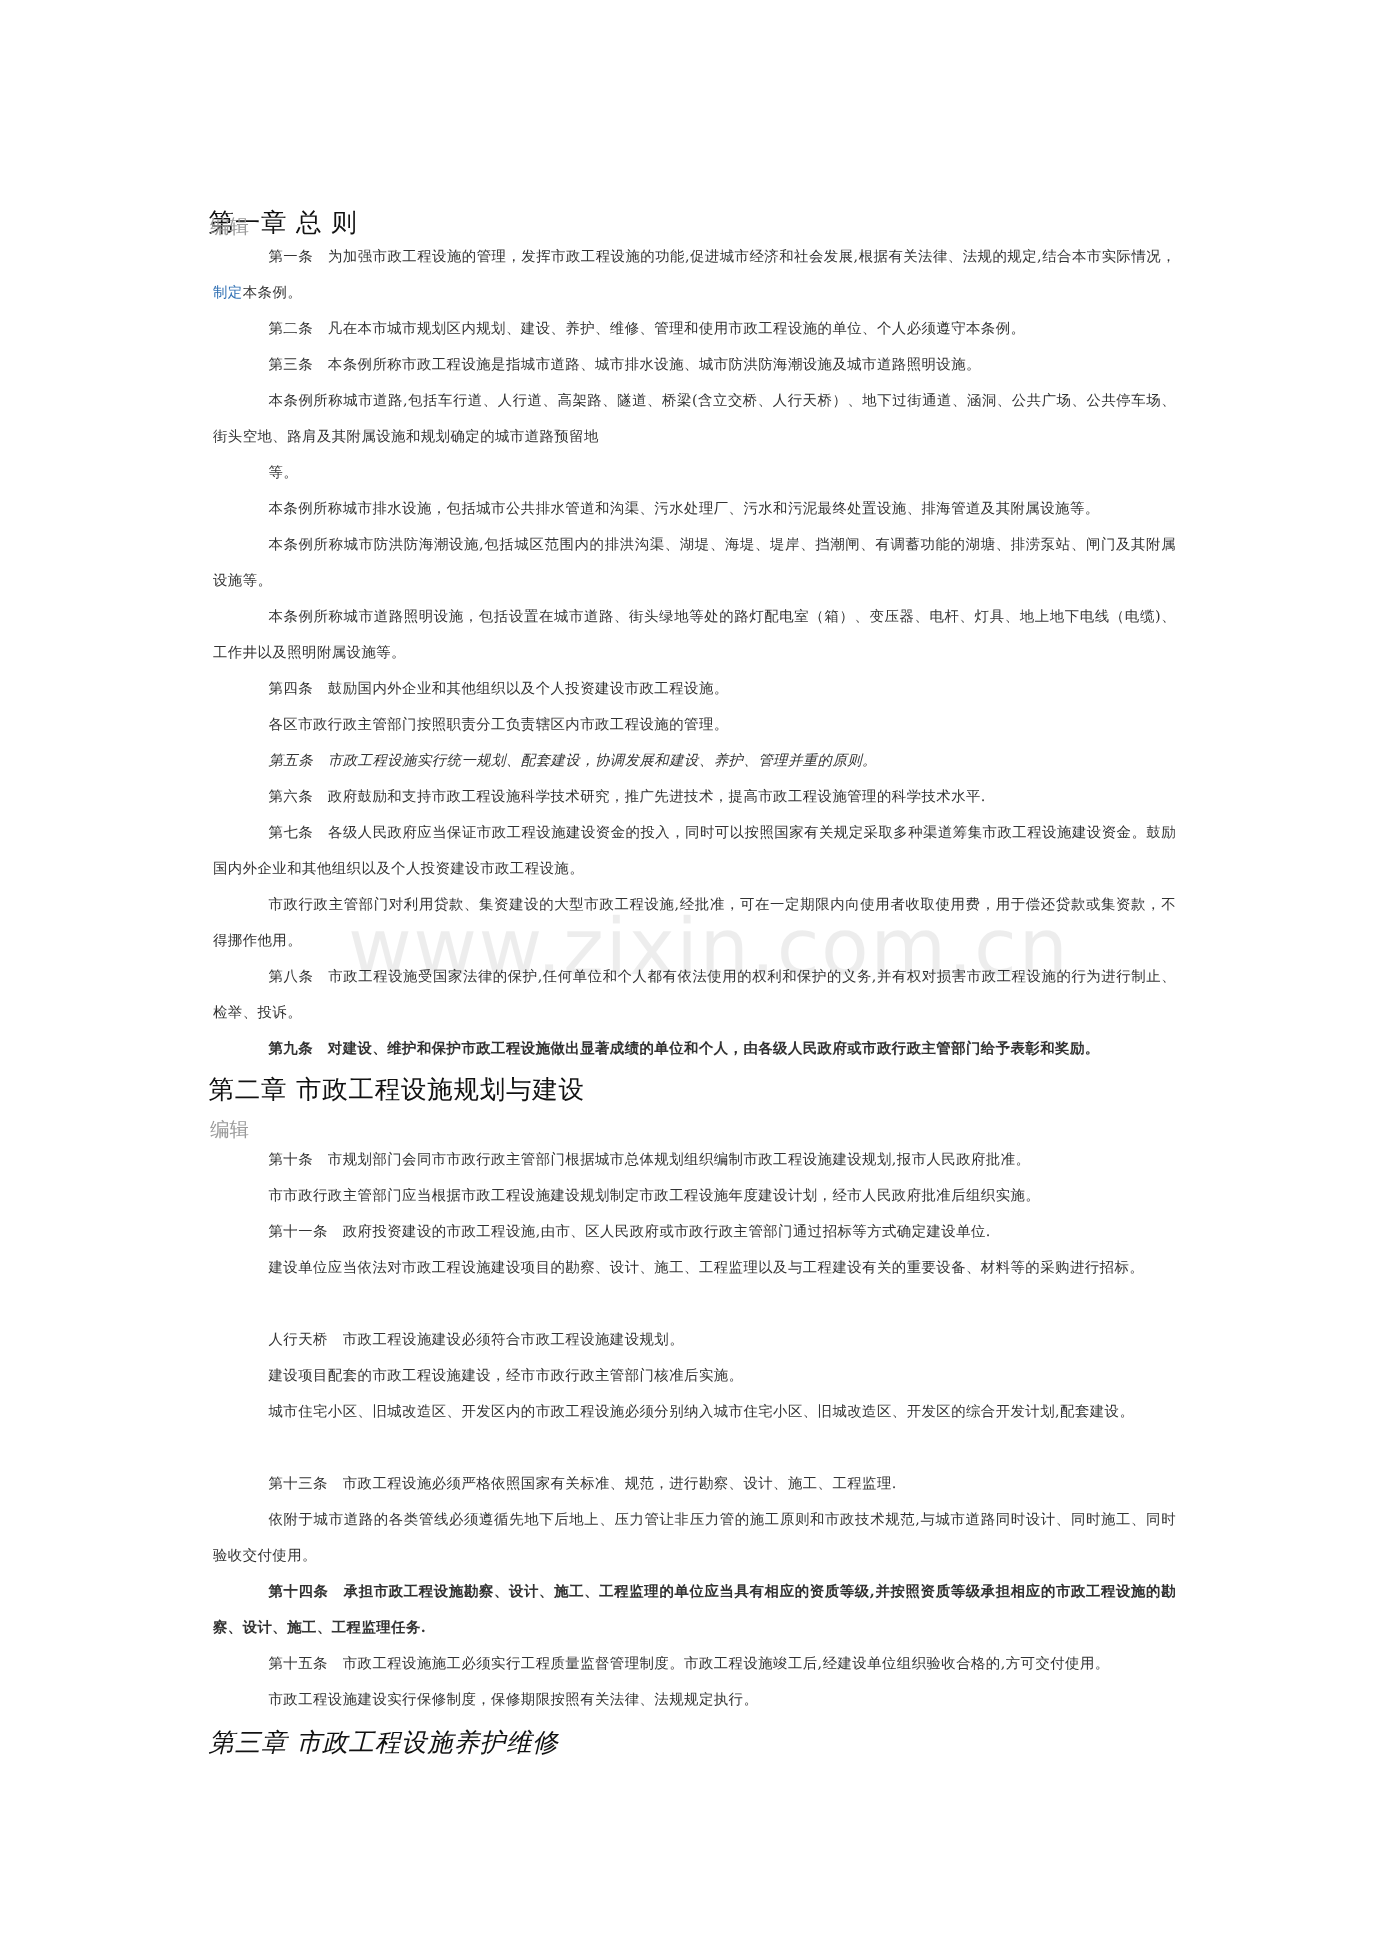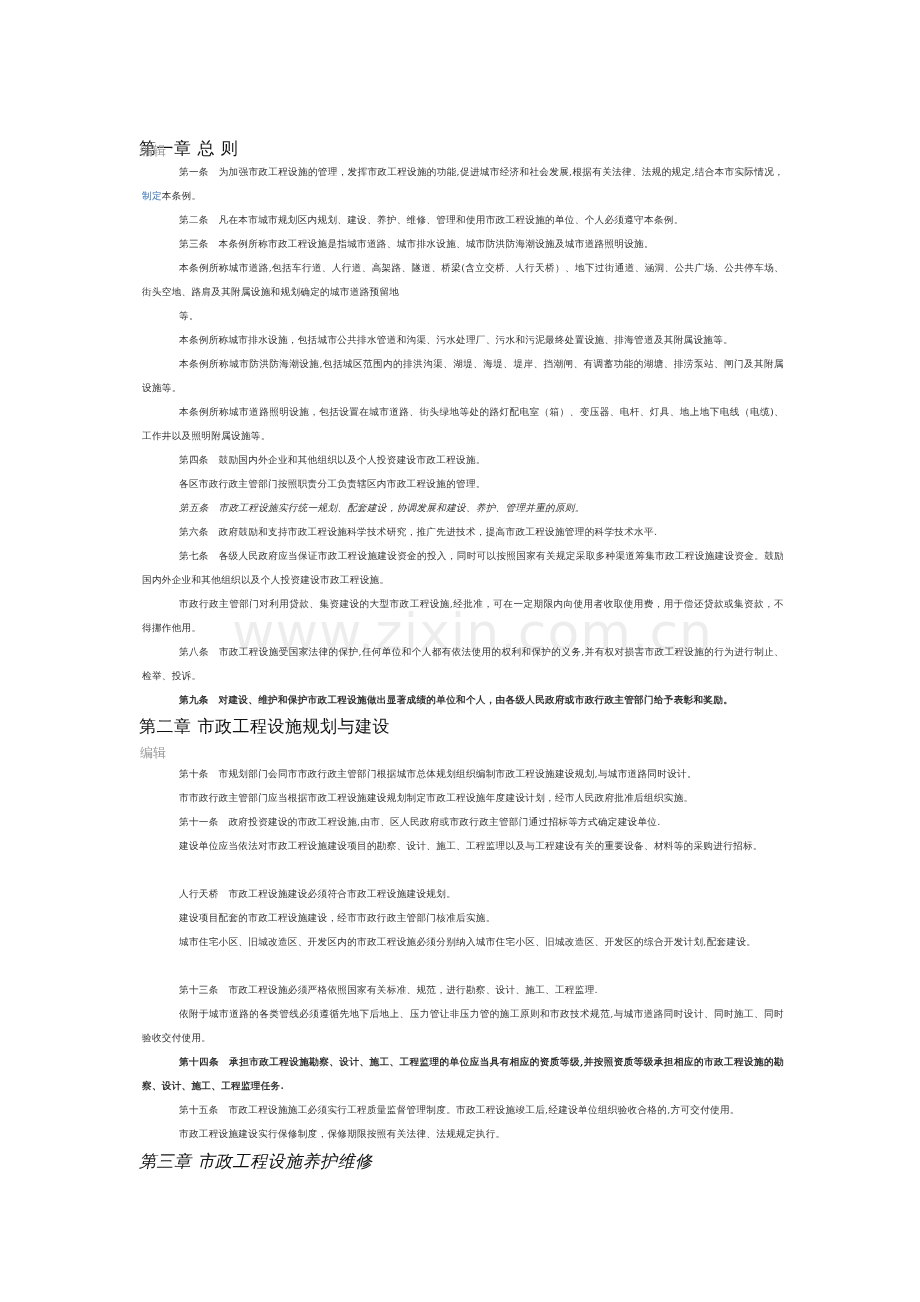--- a/index.html
+++ b/index.html
@@ -37,21 +37,21 @@
   <p class="para" style="top:496px;font-style:italic;">第五条　市政工程设施实行统一规划、配套建设，协调发展和建设、养护、管理并重的原则。</p>
   <p class="para" style="top:520px;">第六条　政府鼓励和支持市政工程设施科学技术研究，推广先进技术，提高市政工程设施管理的科学技术水平.</p>
   <p class="para" style="top:544px;">第七条　各级人民政府应当保证市政工程设施建设资金的投入，同时可以按照国家有关规定采取多种渠道筹集市政工程设施建设资金。鼓励国内外企业和其他组织以及个人投资建设市政工程设施。</p>
   <p class="para" style="top:592px;">市政行政主管部门对利用贷款、集资建设的大型市政工程设施,经批准，可在一定期限内向使用者收取使用费，用于偿还贷款或集资款，不得挪作他用。</p>
   <p class="para" style="top:640px;">第八条　市政工程设施受国家法律的保护,任何单位和个人都有依法使用的权利和保护的义务,并有权对损害市政工程设施的行为进行制止、检举、投诉。</p>
   <p class="para" style="top:688px;font-weight:bold;">第九条　对建设、维护和保护市政工程设施做出显著成绩的单位和个人，由各级人民政府或市政行政主管部门给予表彰和奖励。</p>
 
   <h2 class="h-chapter" style="top:715px;">第二章 市政工程设施规划与建设</h2>
   <a class="edit-link" style="top:744px;" href="#">编辑</a>
 
-  <p class="para" style="top:762px;">第十条　市规划部门会同市市政行政主管部门根据城市总体规划组织编制市政工程设施建设规划,与城市道路同时设计。</p>
+  <p class="para" style="top:762px;">第十条　市规划部门会同市市政行政主管部门根据城市总体规划组织编制市政工程设施建设规划,报市人民政府批准。</p>
   <p class="para" style="top:786px;">市市政行政主管部门应当根据市政工程设施建设规划制定市政工程设施年度建设计划，经市人民政府批准后组织实施。</p>
   <p class="para" style="top:810px;">第十一条　政府投资建设的市政工程设施,由市、区人民政府或市政行政主管部门通过招标等方式确定建设单位.</p>
   <p class="para" style="top:834px;">建设单位应当依法对市政工程设施建设项目的勘察、设计、施工、工程监理以及与工程建设有关的重要设备、材料等的采购进行招标。</p>
   <p class="para" style="top:882px;">人行天桥　市政工程设施建设必须符合市政工程设施建设规划。</p>
   <p class="para" style="top:906px;">建设项目配套的市政工程设施建设，经市市政行政主管部门核准后实施。</p>
   <p class="para" style="top:930px;">城市住宅小区、旧城改造区、开发区内的市政工程设施必须分别纳入城市住宅小区、旧城改造区、开发区的综合开发计划,配套建设。</p>
   <p class="para" style="top:978px;">第十三条　市政工程设施必须严格依照国家有关标准、规范，进行勘察、设计、施工、工程监理.</p>
   <p class="para" style="top:1002px;">依附于城市道路的各类管线必须遵循先地下后地上、压力管让非压力管的施工原则和市政技术规范,与城市道路同时设计、同时施工、同时验收交付使用。</p>
   <p class="para" style="top:1050px;font-weight:bold;">第十四条　承担市政工程设施勘察、设计、施工、工程监理的单位应当具有相应的资质等级,并按照资质等级承担相应的市政工程设施的勘察、设计、施工、工程监理任务.</p>
   <p class="para" style="top:1098px;">第十五条　市政工程设施施工必须实行工程质量监督管理制度。市政工程设施竣工后,经建设单位组织验收合格的,方可交付使用。</p>

